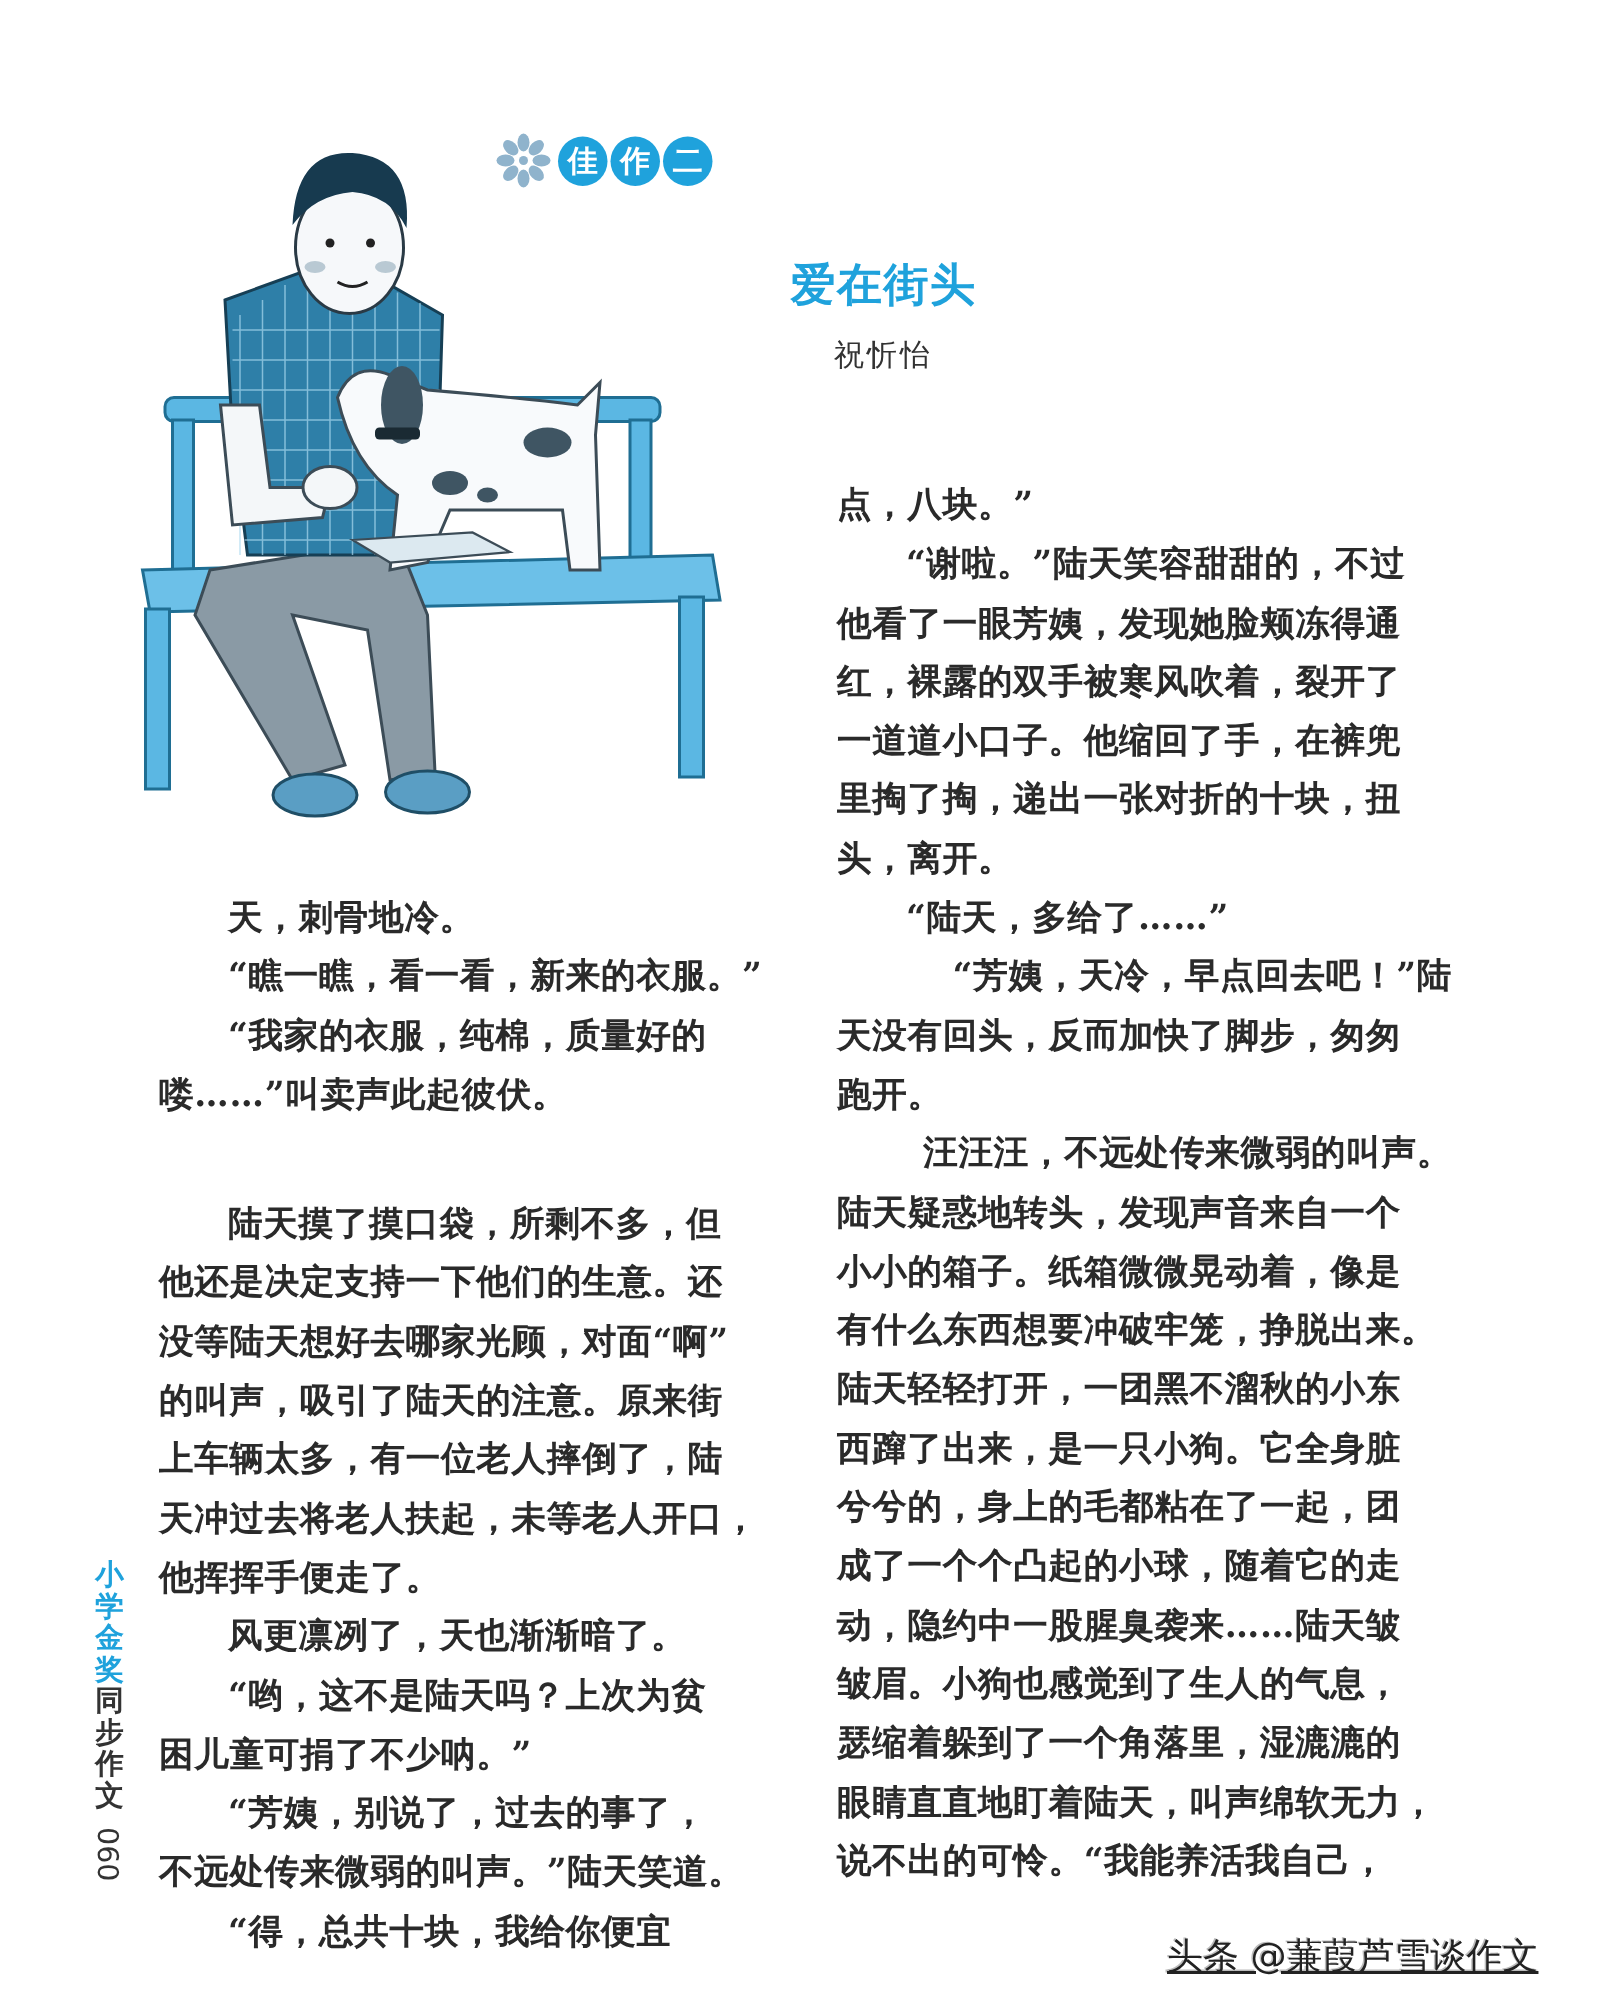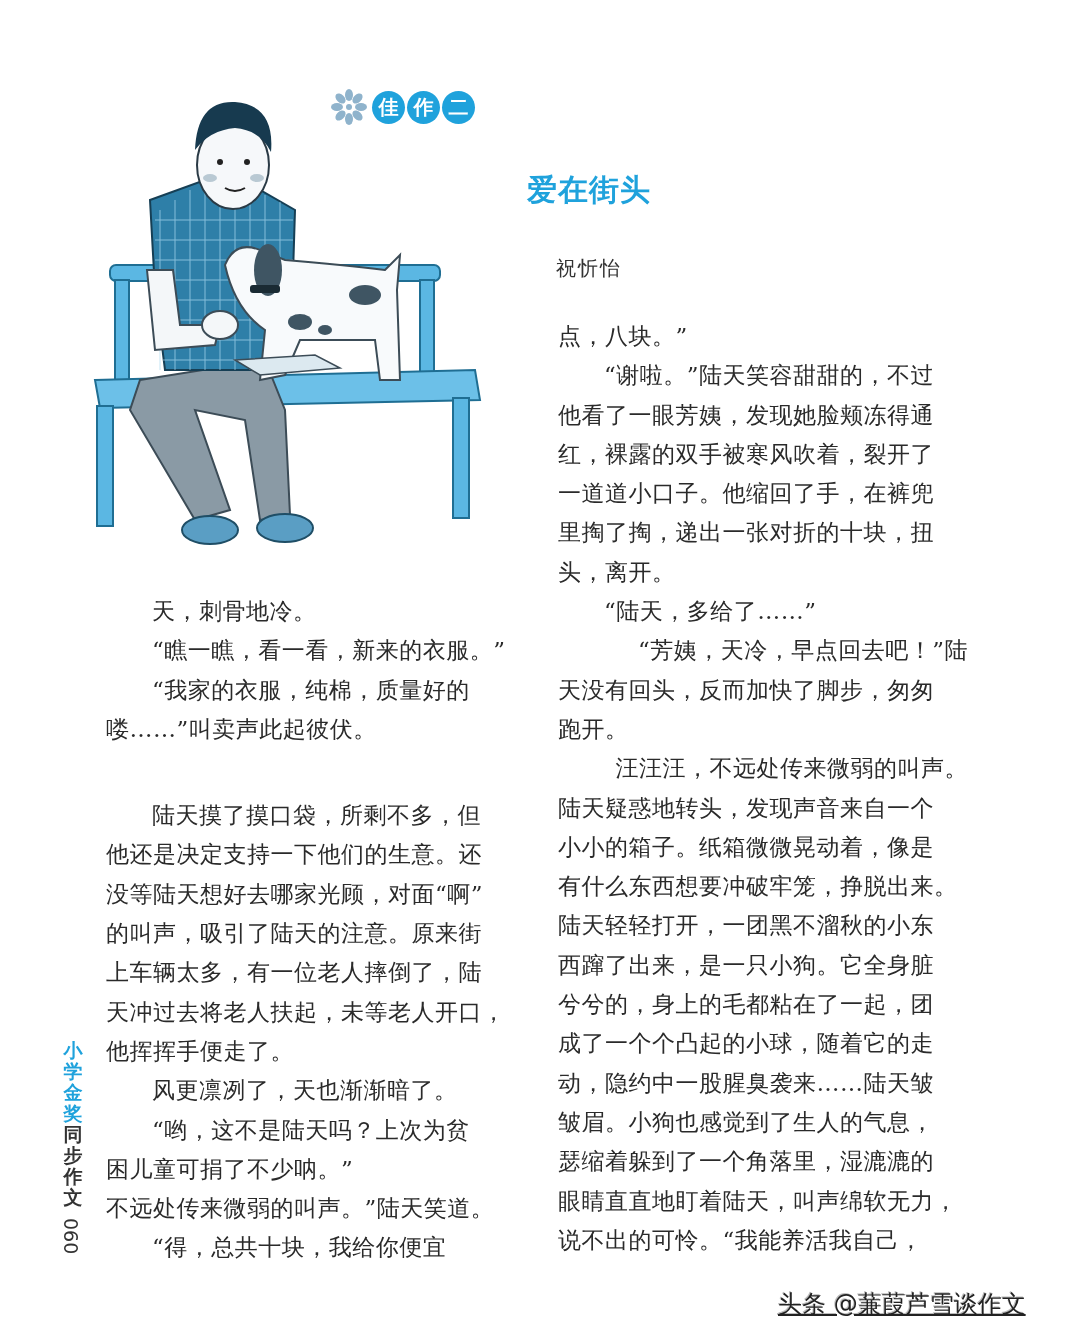--- a/index.html
+++ b/index.html
@@ -6,22 +6,22 @@
   body{width:1080px;height:1342px;position:relative;overflow:hidden;
        font-family:"DejaVu Serif","Liberation Serif",serif;color:#2a2a2a;}
   .illus{position:absolute;left:85px;top:90px;width:400px;height:480px;}
   .badge{position:absolute;left:330px;top:88px;display:flex;align-items:center;gap:2px;}
   .badge .flower{width:38px;height:38px;margin-right:2px;}
   .badge .circ{width:33px;height:33px;border-radius:50%;background:#1fa2dc;color:#fff;
        display:flex;align-items:center;justify-content:center;font-family:"DejaVu Sans",sans-serif;
        font-weight:bold;font-size:20px;}
   .title{position:absolute;left:527px;top:170px;font-family:"DejaVu Sans",sans-serif;
        font-weight:bold;font-size:30px;color:#1fa2dc;letter-spacing:1px;}
-  .author{position:absolute;left:556px;top:223px;font-size:20px;color:#333;letter-spacing:2px;margin-top:32px;}
-  .col{position:absolute;font-size:23px;line-height:39.3px;letter-spacing:0.5px;}
+  .author{position:absolute;left:556px;top:223px;font-size:20px;color:#333;letter-spacing:2px;}
+  .col{position:absolute;font-size:23px;line-height:39.3px;letter-spacing:0.5px;font-weight:bold;}
   .col .ln{white-space:nowrap;height:39.3px;}
   .col-left{left:106px;top:592px;width:410px;}
   .col-right{left:558px;top:317px;width:410px;}
   .side{position:absolute;left:60px;top:1040px;width:26px;font-family:"DejaVu Sans",sans-serif;
        font-weight:bold;font-size:19px;line-height:21px;text-align:center;}
   .side .blue{color:#1fa2dc;}
   .side .dark{color:#333;}
   .side .pg{color:#333;font-weight:normal;font-size:19px;margin-top:10px;writing-mode:vertical-rl;}
   .watermark{position:absolute;left:778px;top:1288px;font-family:"DejaVu Sans",sans-serif;
        font-size:24px;color:#222;text-shadow:1px 1px 0 #fff,-1px -1px 0 #bbb;text-decoration:underline;}
@@ -122,20 +122,21 @@
     <div class="ln" style="padding-left: 46px; margin-top: 47px;">陆天摸了摸口袋，所剩不多，但</div>
     <div class="ln">他还是决定支持一下他们的生意。还</div>
     <div class="ln">没等陆天想好去哪家光顾，对面“啊”</div>
     <div class="ln">的叫声，吸引了陆天的注意。原来街</div>
     <div class="ln">上车辆太多，有一位老人摔倒了，陆</div>
     <div class="ln">天冲过去将老人扶起，未等老人开口，</div>
     <div class="ln">他挥挥手便走了。</div>
     <div class="ln" style="padding-left: 46px;">风更凛冽了，天也渐渐暗了。</div>
     <div class="ln" style="padding-left: 46px;">“哟，这不是陆天吗？上次为贫</div>
     <div class="ln">困儿童可捐了不少呐。”</div>
+    <div class="ln" style="padding-left: 46px;">“芳姨，别说了，过去的事了，</div>
     <div class="ln">不远处传来微弱的叫声。”陆天笑道。</div>
     <div class="ln" style="padding-left: 46px;">“得，总共十块，我给你便宜</div>
   </div>
 
 <div class="col col-right" id="colR">
     <div class="ln">点，八块。”</div>
     <div class="ln" style="padding-left: 46px;">“谢啦。”陆天笑容甜甜的，不过</div>
     <div class="ln">他看了一眼芳姨，发现她脸颊冻得通</div>
     <div class="ln">红，裸露的双手被寒风吹着，裂开了</div>
     <div class="ln">一道道小口子。他缩回了手，在裤兜</div>

